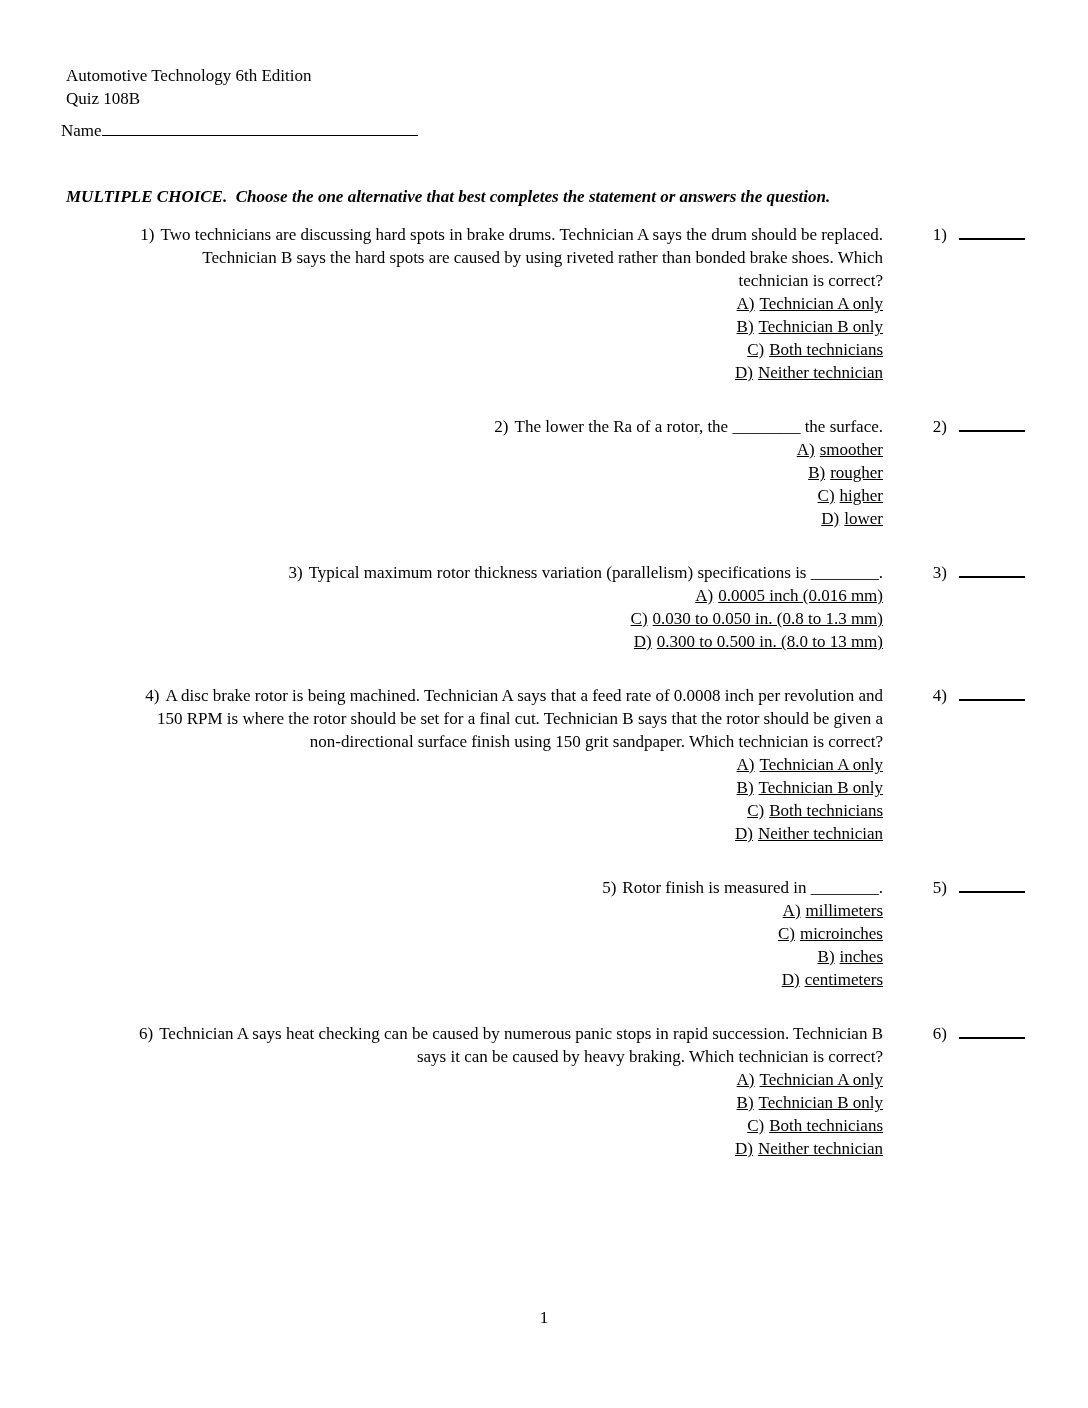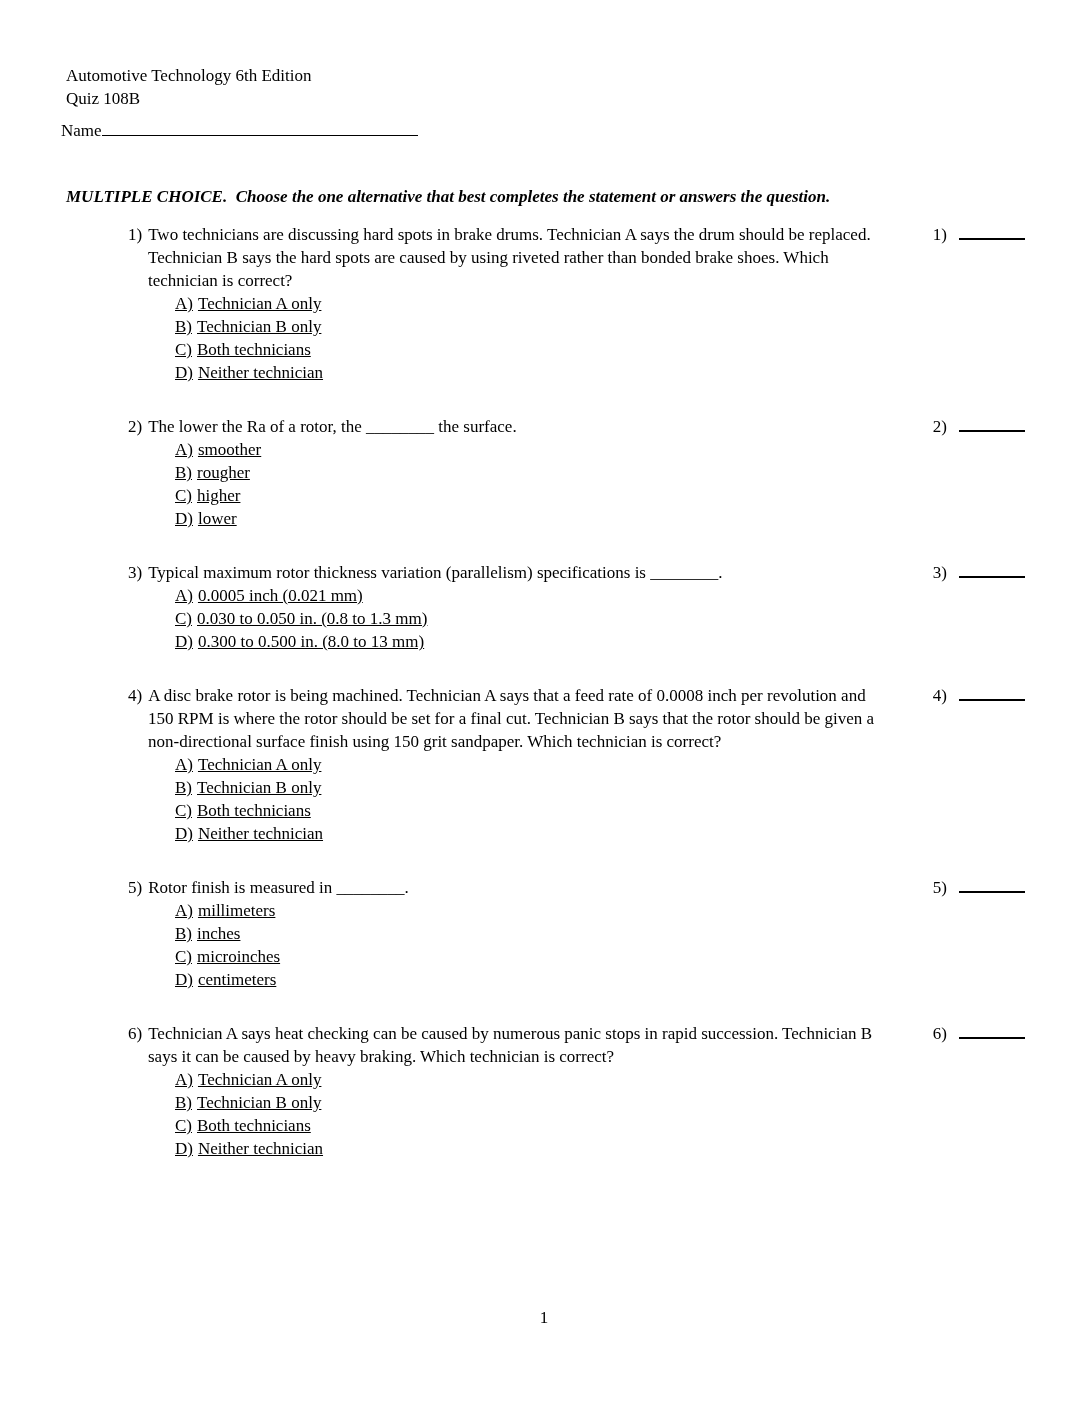--- a/index.html
+++ b/index.html
@@ -44,21 +44,21 @@
   .questions {
     position: absolute;
     left: 128px; top: 223px;
     width: 897px;
   }
   .q-row {
     display: flex;
     align-items: flex-start;
     margin-bottom: 31px;
   }
-  .q-body { width: 755px; }
+  .q-body { width: 755px; text-align: right; }
   .q-text {
     padding-left: 20px;
     text-indent: -20px;
   }
   .q-num { padding-right: 6px; }
   .q-options { padding-left: 47px; text-decoration: underline; }
   .opt-label { padding-right: 5px; }
   .q-answer {
     margin-left: auto;
     white-space: nowrap;
@@ -127,21 +127,21 @@
     </div>
     <div class="q-answer">
       <span class="ans-num">2)</span><span class="ans-line"></span>
     </div>
   </div>
 
   <div class="q-row">
     <div class="q-body">
       <p class="q-text"><span class="q-num">3)</span><span class="q-stem">Typical maximum rotor thickness variation (parallelism) specifications is ________.</span></p>
       <div class="q-options">
-  <p class="opt-line"><span class="opt-label">A)</span><span class="opt-text">0.0005 inch (0.021 mm)</span></p>
+  <p class="opt-line"><span class="opt-label">A)</span><span class="opt-text">0.0005 inch (0.016 mm)</span></p>
 
 
   <p class="opt-line"><span class="opt-label">C)</span><span class="opt-text">0.030 to 0.050 in. (0.8 to 1.3 mm)</span></p>
 
   <p class="opt-line"><span class="opt-label">D)</span><span class="opt-text">0.300 to 0.500 in. (8.0 to 13 mm)</span></p>
 </div>
     </div>
     <div class="q-answer">
       <span class="ans-num">3)</span><span class="ans-line"></span>
     </div>
@@ -164,24 +164,24 @@
       <span class="ans-num">4)</span><span class="ans-line"></span>
     </div>
   </div>
 
   <div class="q-row">
     <div class="q-body">
       <p class="q-text"><span class="q-num">5)</span><span class="q-stem">Rotor finish is measured in ________.</span></p>
       <div class="q-options">
   <p class="opt-line"><span class="opt-label">A)</span><span class="opt-text">millimeters</span></p>
 
+  <p class="opt-line"><span class="opt-label">C)</span><span class="opt-text">microinches</span></p>
+
   <p class="opt-line"><span class="opt-label">B)</span><span class="opt-text">inches</span></p>
 
-  <p class="opt-line"><span class="opt-label">C)</span><span class="opt-text">microinches</span></p>
-
   <p class="opt-line"><span class="opt-label">D)</span><span class="opt-text">centimeters</span></p>
 </div>
     </div>
     <div class="q-answer">
       <span class="ans-num">5)</span><span class="ans-line"></span>
     </div>
   </div>
 
   <div class="q-row">
     <div class="q-body">

